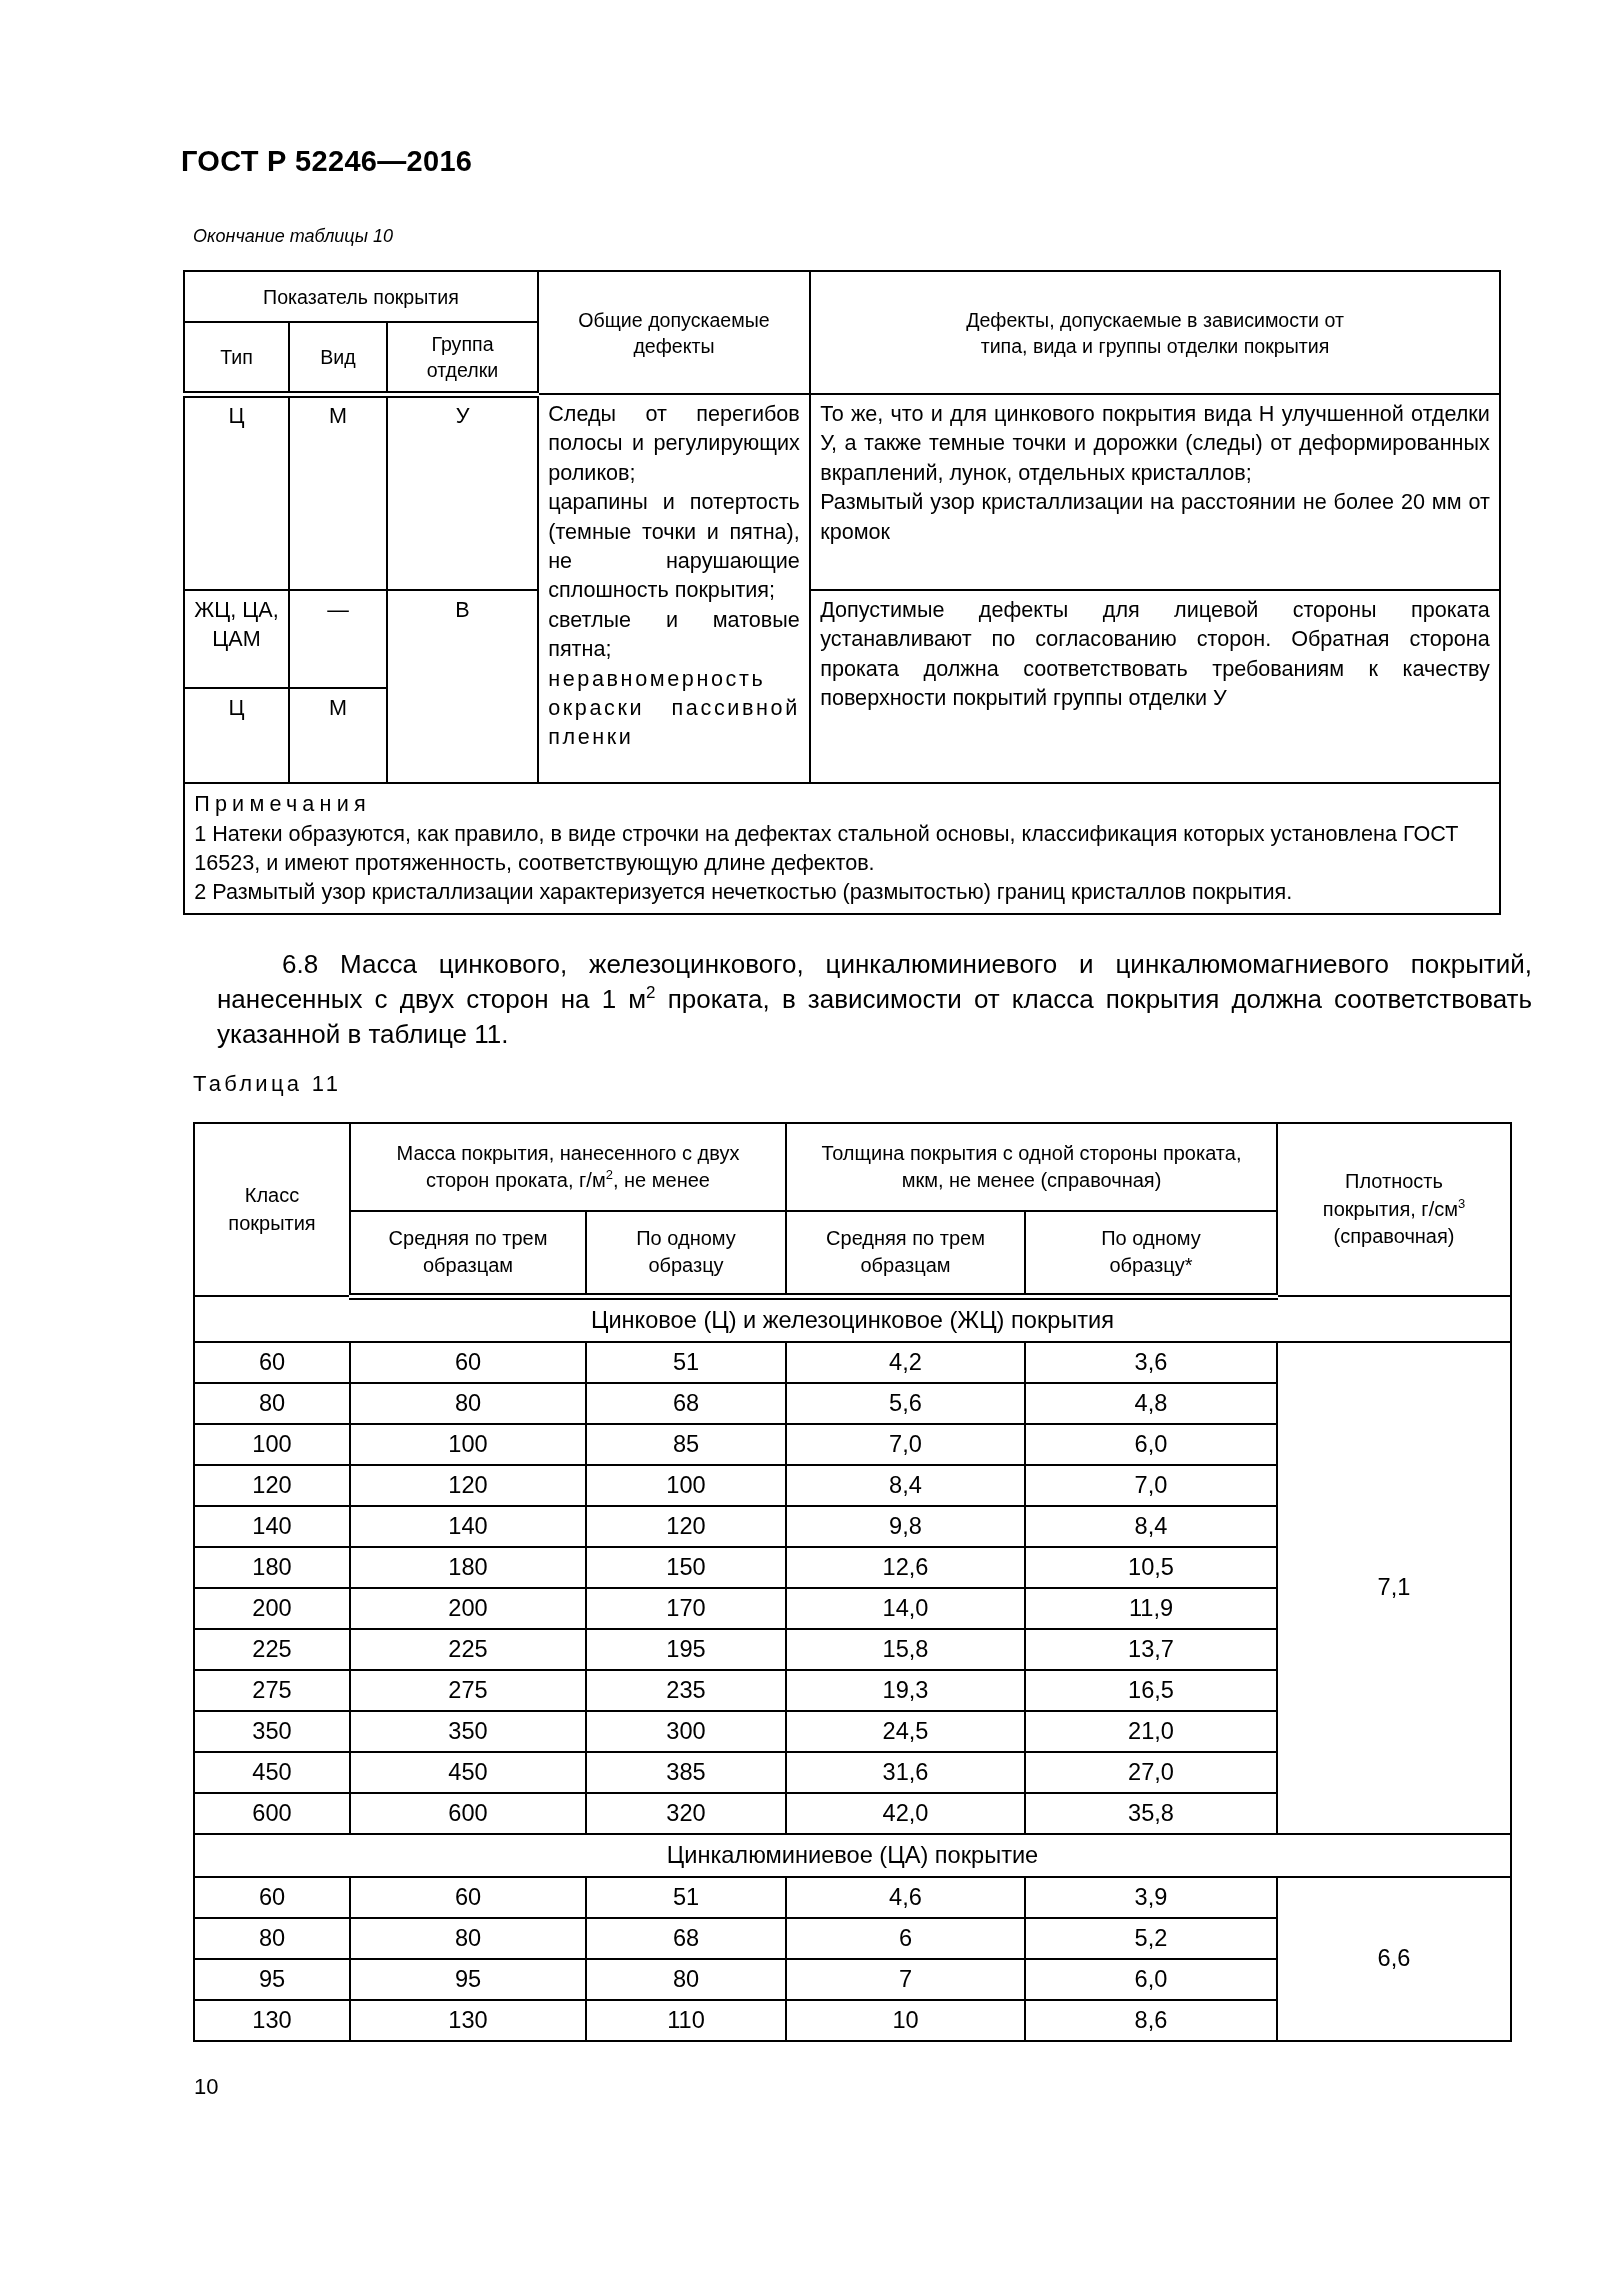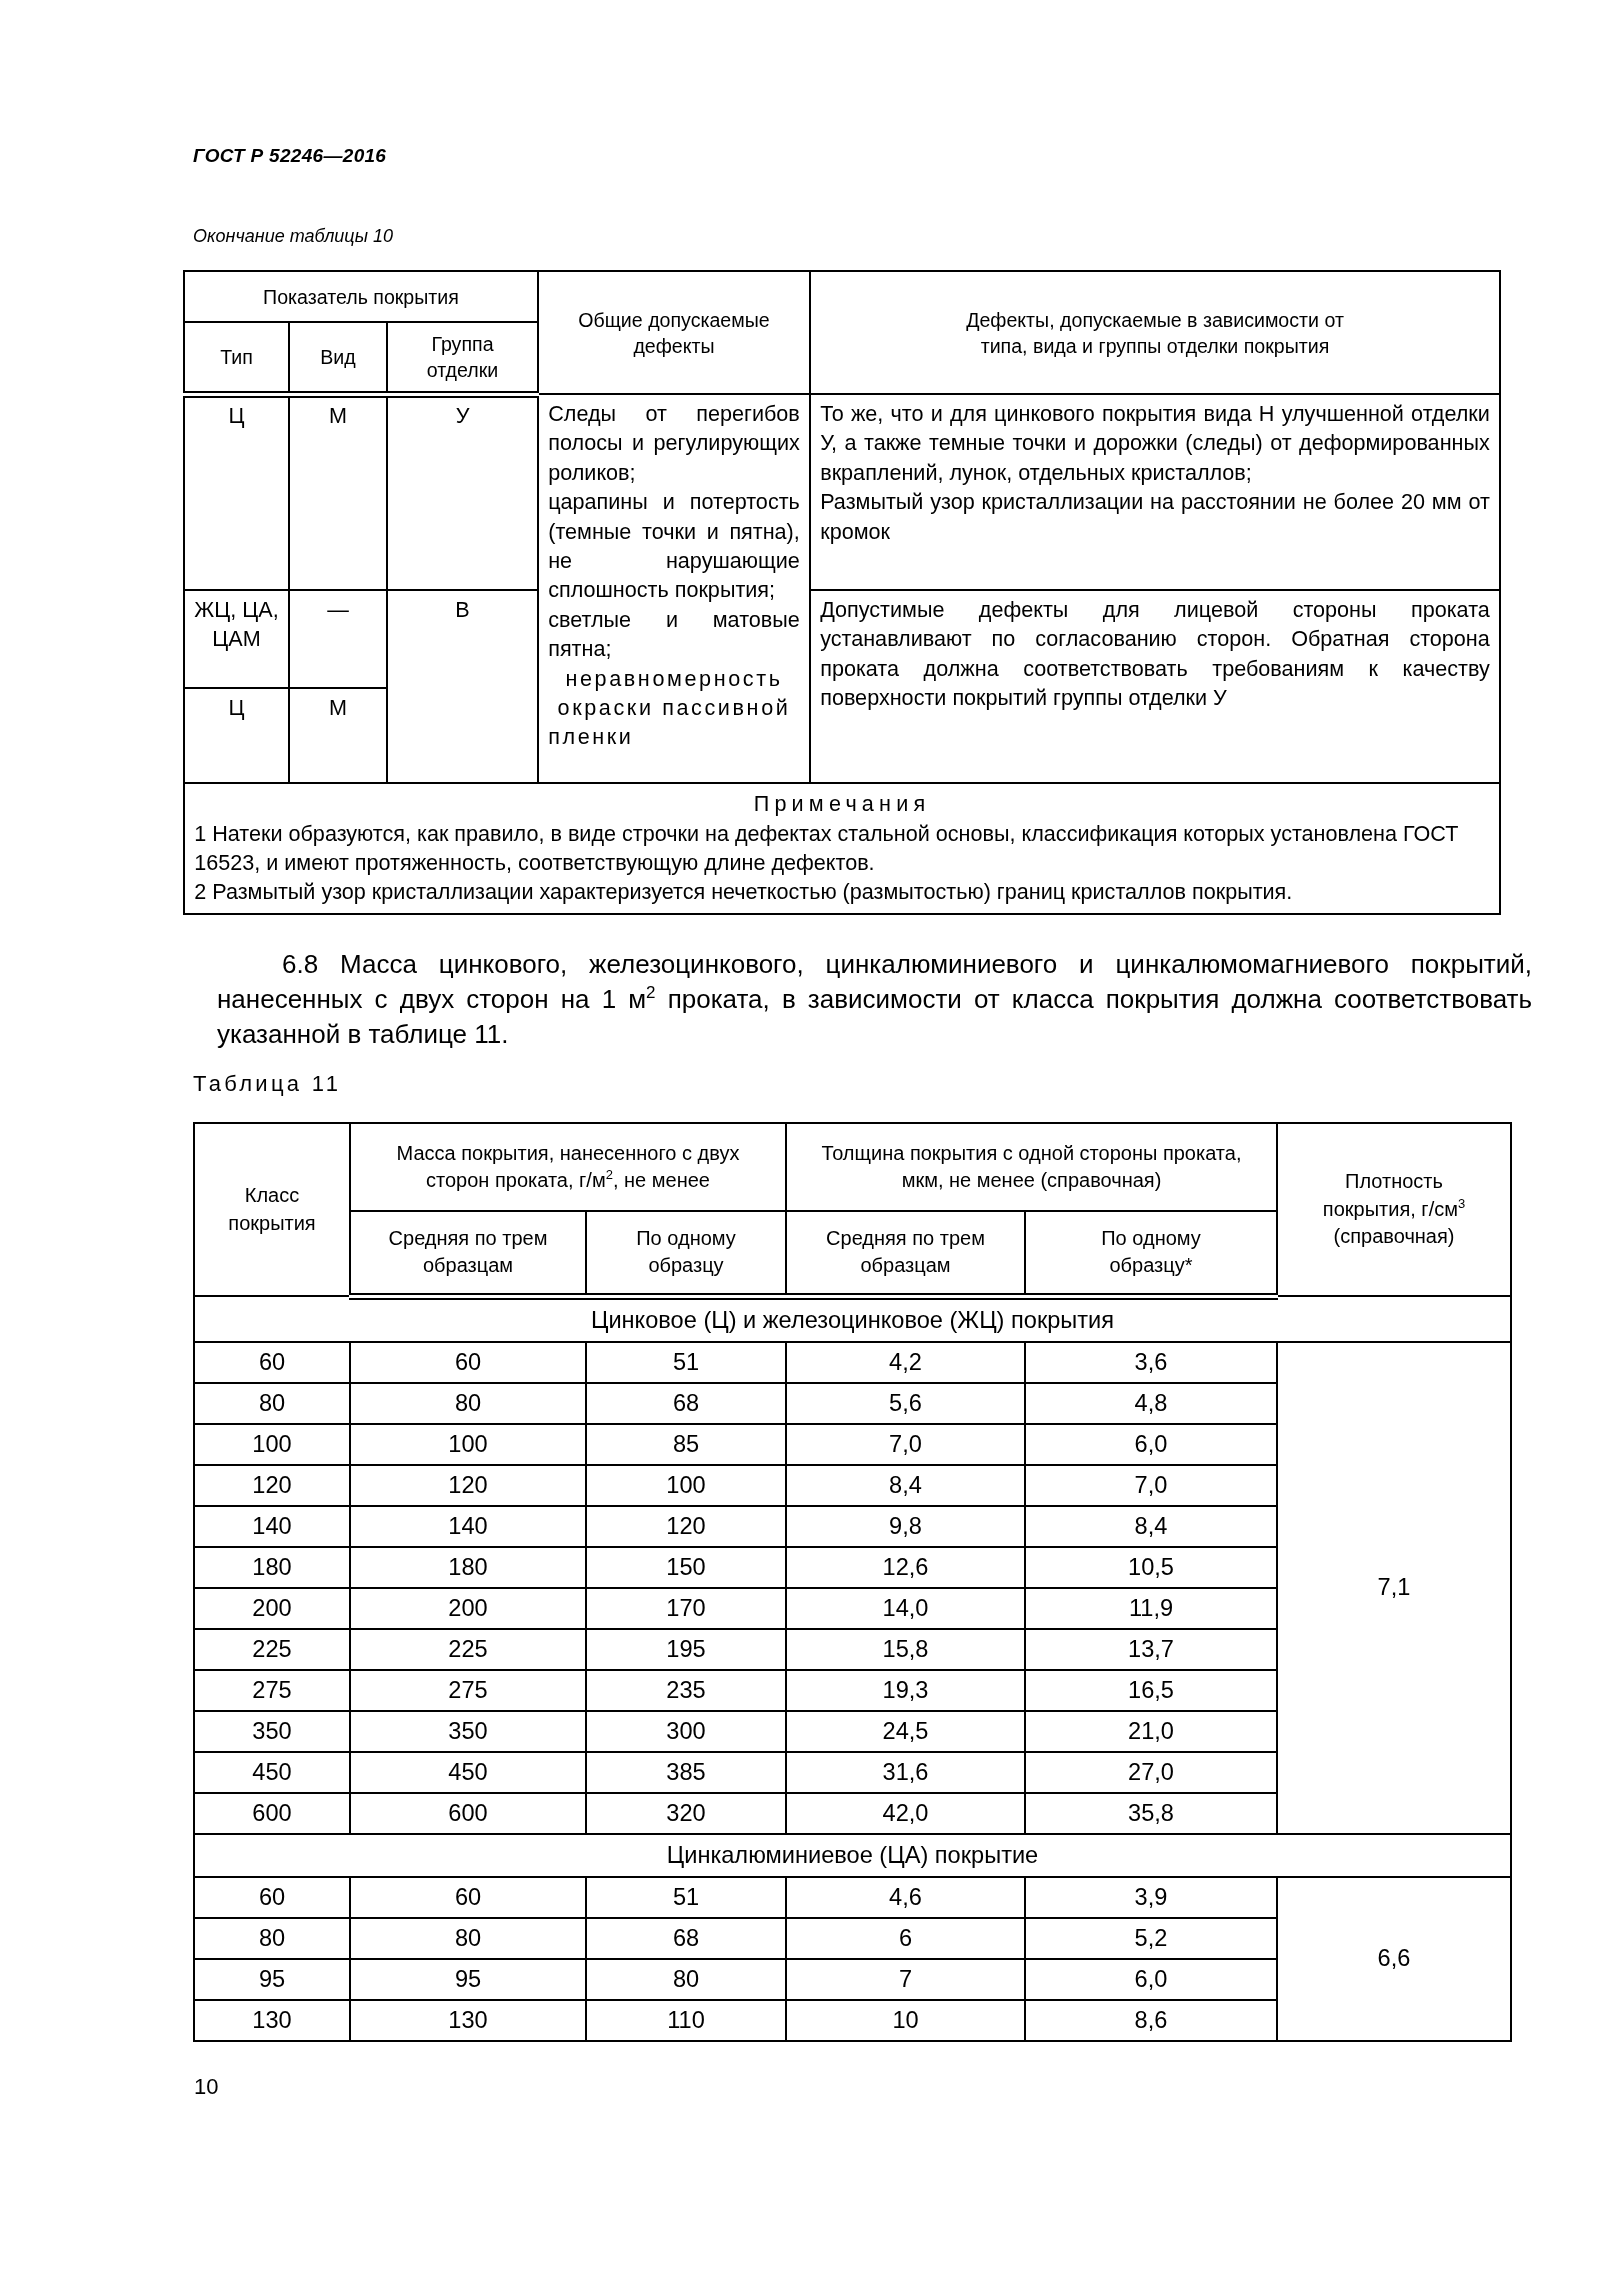--- a/index.html
+++ b/index.html
@@ -1,28 +1,28 @@
 <!DOCTYPE html>
 <html style="font-size:10.5px"><head>
 <meta charset="utf-8">
 <style>
   html, body { margin: 0; padding: 0; background: #ffffff; }
   body { width: 1623px; height: 2295px; position: relative; overflow: hidden;
          font-family: "Liberation Sans", "DejaVu Sans", sans-serif; color: #000; }
-  .doc-header { position: absolute; left: 193px; top: 145px; font-size: 19px; font-weight: bold; letter-spacing: 0.3px; font-style: italic; }
+  .doc-header { position: absolute; left: 181px; top: 145px; font-size: 29px; font-weight: bold; letter-spacing: 0.3px; }
   .table-caption-italic { position: absolute; left: 193px; top: 226px; font-size: 18px; font-style: italic; }
   table { border-collapse: collapse; position: absolute; table-layout: fixed; }
   td, th { border: 2px solid #000; font-weight: normal; vertical-align: middle; text-align: center; padding: 0 6.5px; }
   #t10 { left: 183px; top: 270px; width: 1315px; font-size: 21.6px; line-height: 29.4px; border-radius: 31px; }
   #t10 .hdr td { font-size: 19.6px; line-height: 26px; }
   #t10 td.top { vertical-align: top; padding-top: 3.9px; }
   #t10 td.just { text-align: justify; text-align-last: left; padding: 3.9px 9.2px 3.9px 9.2px; }
   #t10 tr.dbl td { border-bottom: 7.9px double #000; }
   #t10 td.notes { text-align: left; padding: 5.2px 9.2px 6.5px 9.2px; font-size: 21.6px; line-height: 29.4px; }
-  .spaced { letter-spacing: 5.2px; text-align: center; }
+  .spaced { letter-spacing: 5.2px; }
   .para { position: absolute; left: 193px; width: 1315px; top: 947px; font-size: 26px; line-height: 35px; text-align: justify; margin-left: 24px; }
   .para .indent { display: inline-block; width: 65px; }
   .para sup { font-size: 17px; line-height: 0; }
   .table-caption-spaced { position: absolute; left: 193px; top: 1071px; font-size: 22px; letter-spacing: 3.3px; }
   #t11 { left: 193px; top: 1122px; width: 1315px; font-size: 23.6px; }
   #t11 .hdr td { font-size: 20px; line-height: 27.5px; }
   #t11 tr.dbl td { border-bottom: 7.9px double #000; }
   #t11 td.group { height: 41px; }
   #t11 tr.data td { height: 39px; }
   #t11 sup { font-size: 13px; line-height: 0; }

